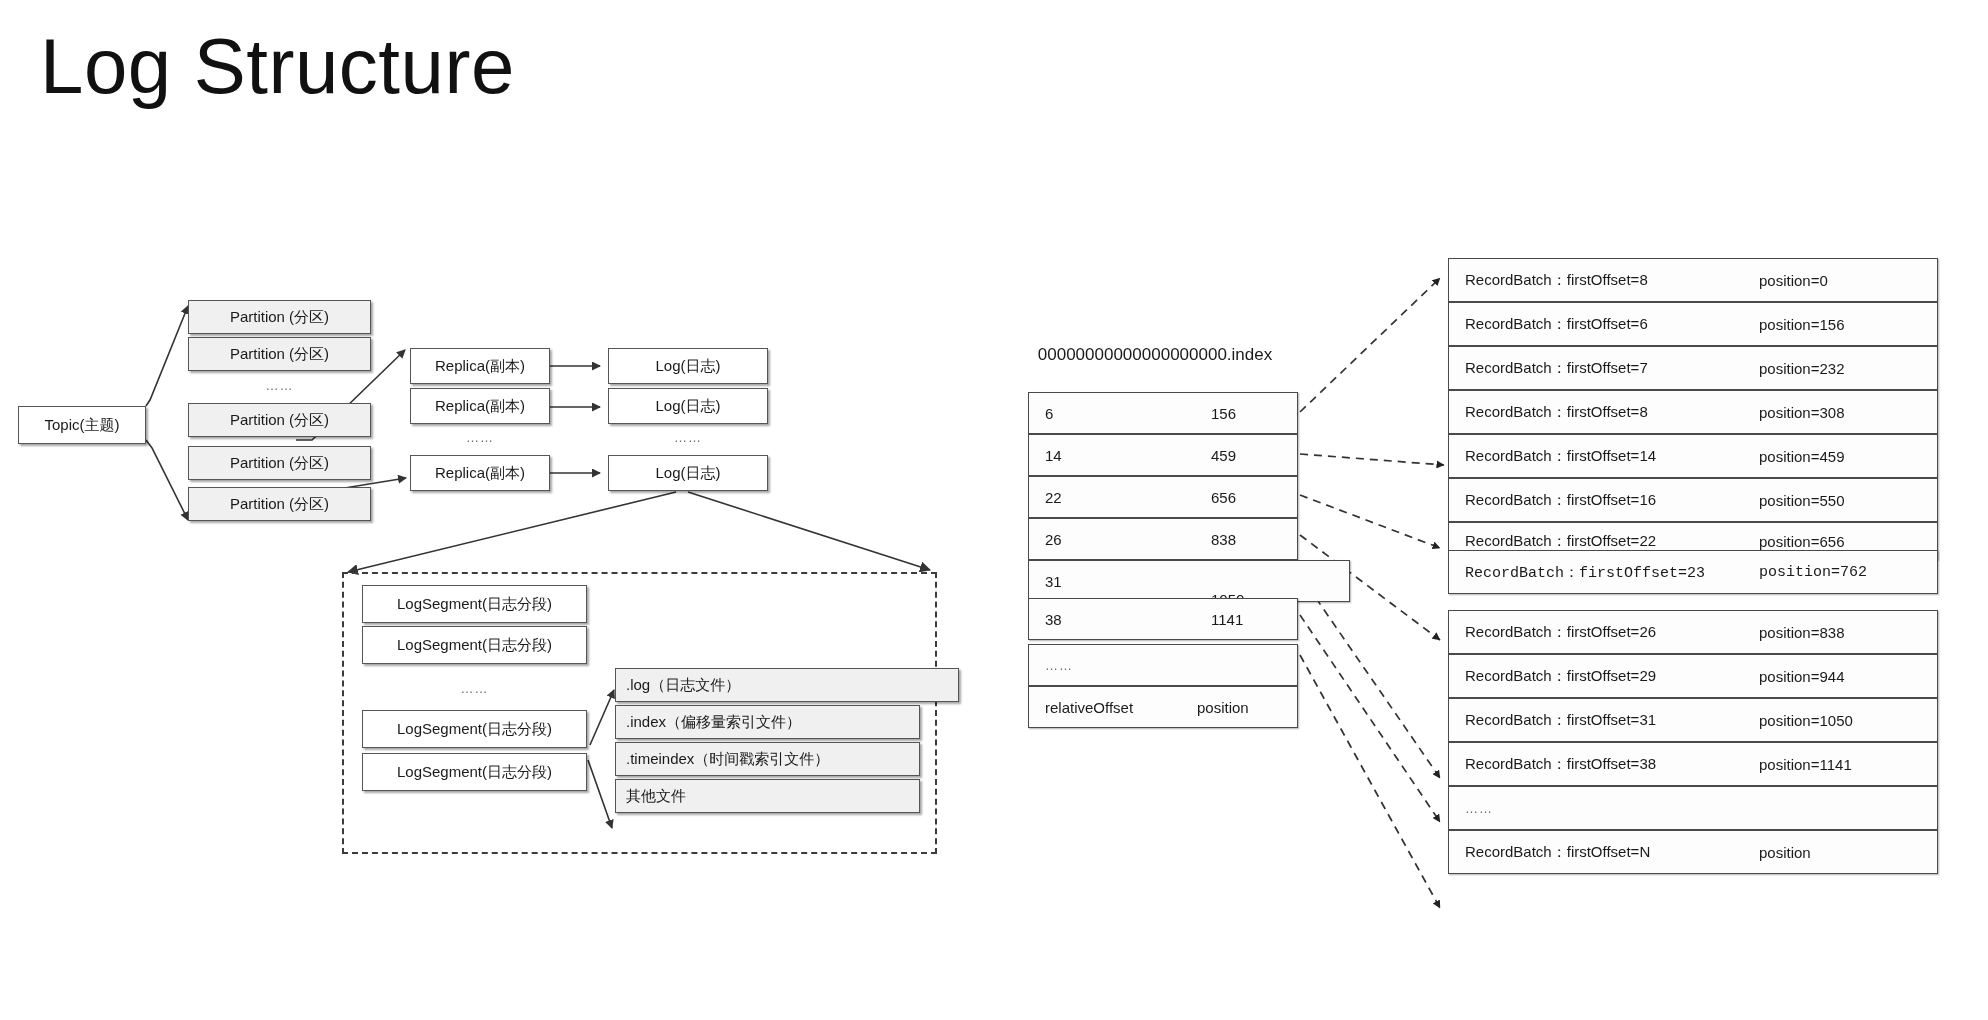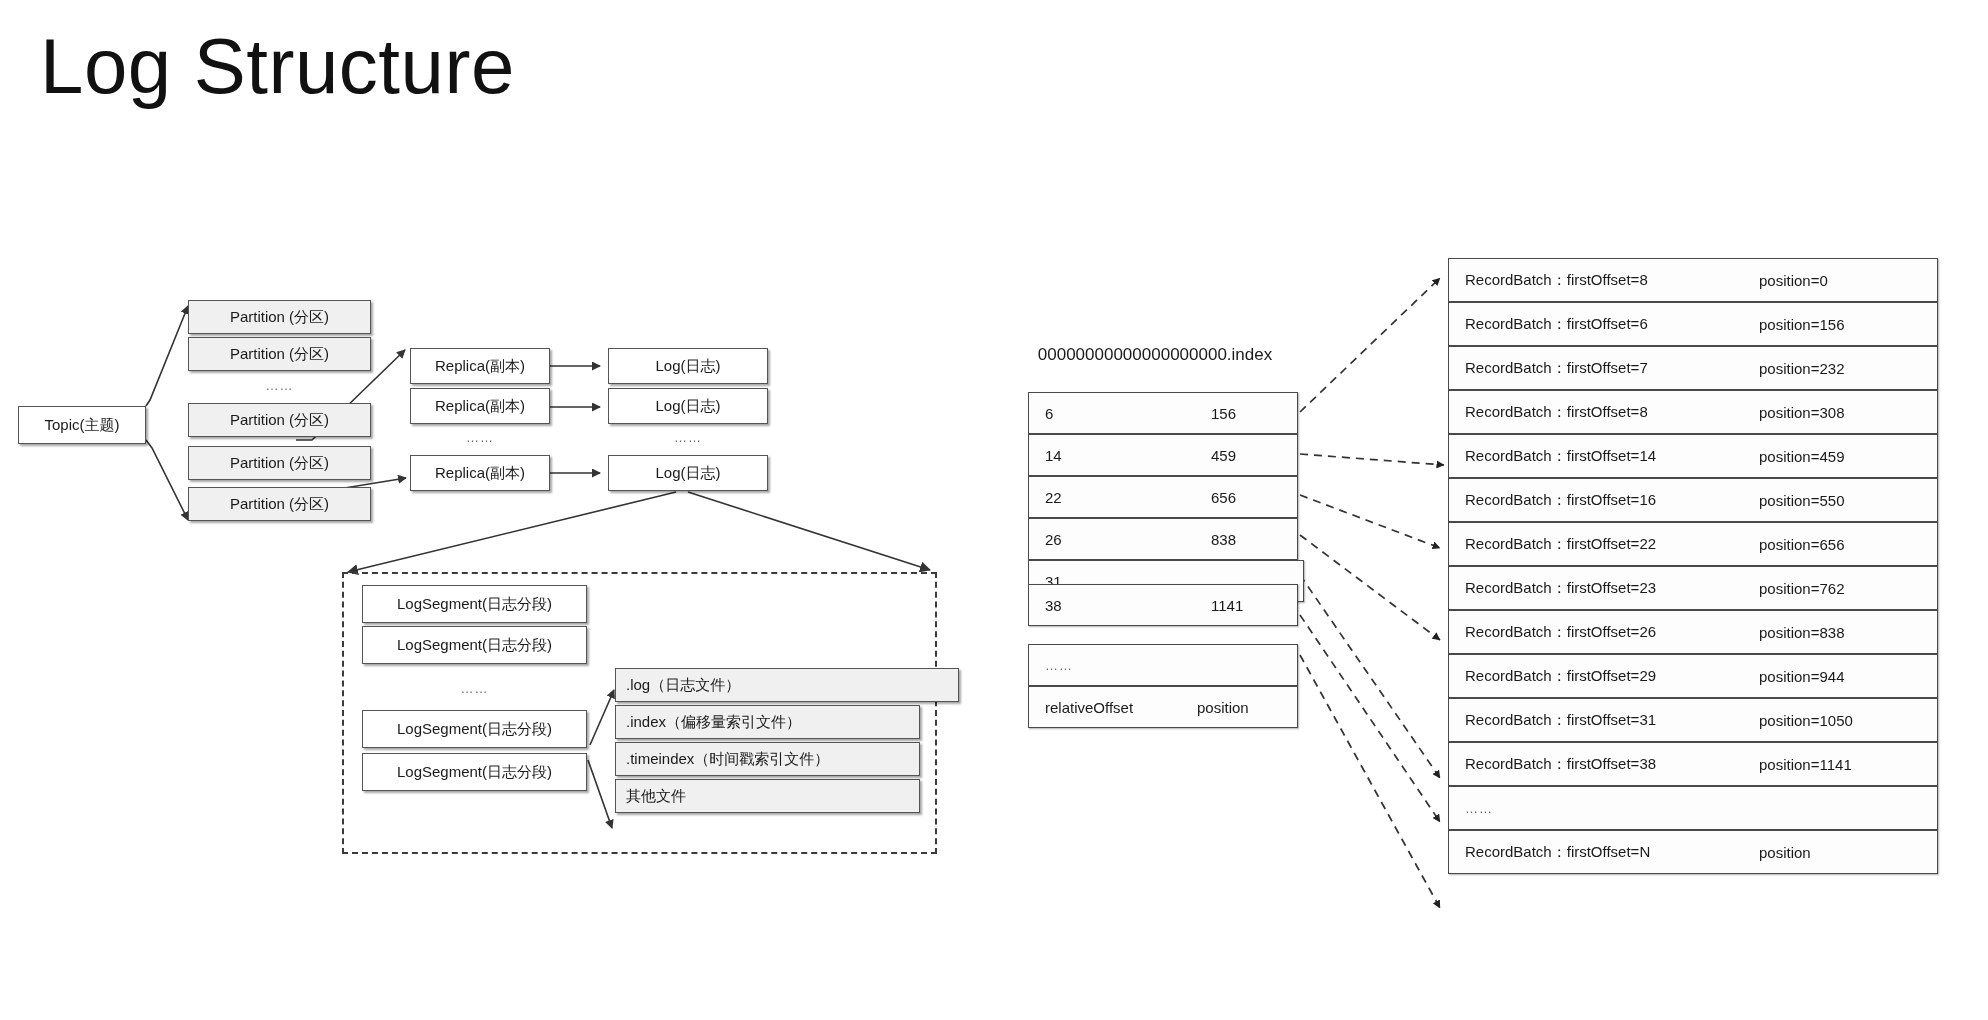--- a/index.html
+++ b/index.html
@@ -206,25 +206,25 @@
     <span class="c2" style="left:182px;">459</span>
   </div>
   <div class="trow" style="left:1028px;top:476px;width:270px;height:42px;">
     <span class="c1">22</span>
     <span class="c2" style="left:182px;">656</span>
   </div>
   <div class="trow" style="left:1028px;top:518px;width:270px;height:42px;">
     <span class="c1">26</span>
     <span class="c2" style="left:182px;">838</span>
   </div>
-  <div class="trow" style="left:1028px;top:560px;width:276px;height:42px;">
+  <div class="trow" style="left:1028px;top:560px;width:322px;height:42px;">
     <span class="c1">31</span>
     <span class="c2" style="left:182px;margin-top:36px;">1050</span>
   </div>
-  <div class="trow" style="left:1028px;top:584px;width:270px;height:42px;">
+  <div class="trow" style="left:1028px;top:598px;width:270px;height:42px;">
     <span class="c1">38</span>
     <span class="c2" style="left:182px;">1141</span>
   </div>
   <div class="trow" style="left:1028px;top:644px;width:270px;height:42px;">
     <span class="c1" style="color:#6b6b6b;font-size:13px;letter-spacing:1px;">……</span>
   </div>
   <div class="trow" style="left:1028px;top:686px;width:270px;height:42px;">
     <span class="c1">relativeOffset</span>
     <span class="c2" style="left:168px;">position</span>
   </div>
@@ -247,25 +247,25 @@
     <span class="c2" style="left:310px;">position=308</span>
   </div>
   <div class="trow" style="left:1448px;top:434px;width:490px;height:44px;">
     <span class="c1">RecordBatch：firstOffset=14</span>
     <span class="c2" style="left:310px;">position=459</span>
   </div>
   <div class="trow" style="left:1448px;top:478px;width:490px;height:44px;">
     <span class="c1">RecordBatch：firstOffset=16</span>
     <span class="c2" style="left:310px;">position=550</span>
   </div>
-  <div class="trow" style="left:1448px;top:522px;width:490px;height:44px;">
+  <div class="trow" style="left:1448px;top:522px;width:490px;height:38px;">
     <span class="c1">RecordBatch：firstOffset=22</span>
     <span class="c2" style="left:310px;">position=656</span>
   </div>
-  <div class="trow" style="left:1448px;top:566px;width:490px;height:44px;">
+  <div class="trow" style="left:1448px;top:550px;width:490px;height:44px;font-family:Liberation Mono, monospace;">
     <span class="c1">RecordBatch：firstOffset=23</span>
     <span class="c2" style="left:310px;">position=762</span>
   </div>
   <div class="trow" style="left:1448px;top:610px;width:490px;height:44px;">
     <span class="c1">RecordBatch：firstOffset=26</span>
     <span class="c2" style="left:310px;">position=838</span>
   </div>
   <div class="trow" style="left:1448px;top:654px;width:490px;height:44px;">
     <span class="c1">RecordBatch：firstOffset=29</span>
     <span class="c2" style="left:310px;">position=944</span>

